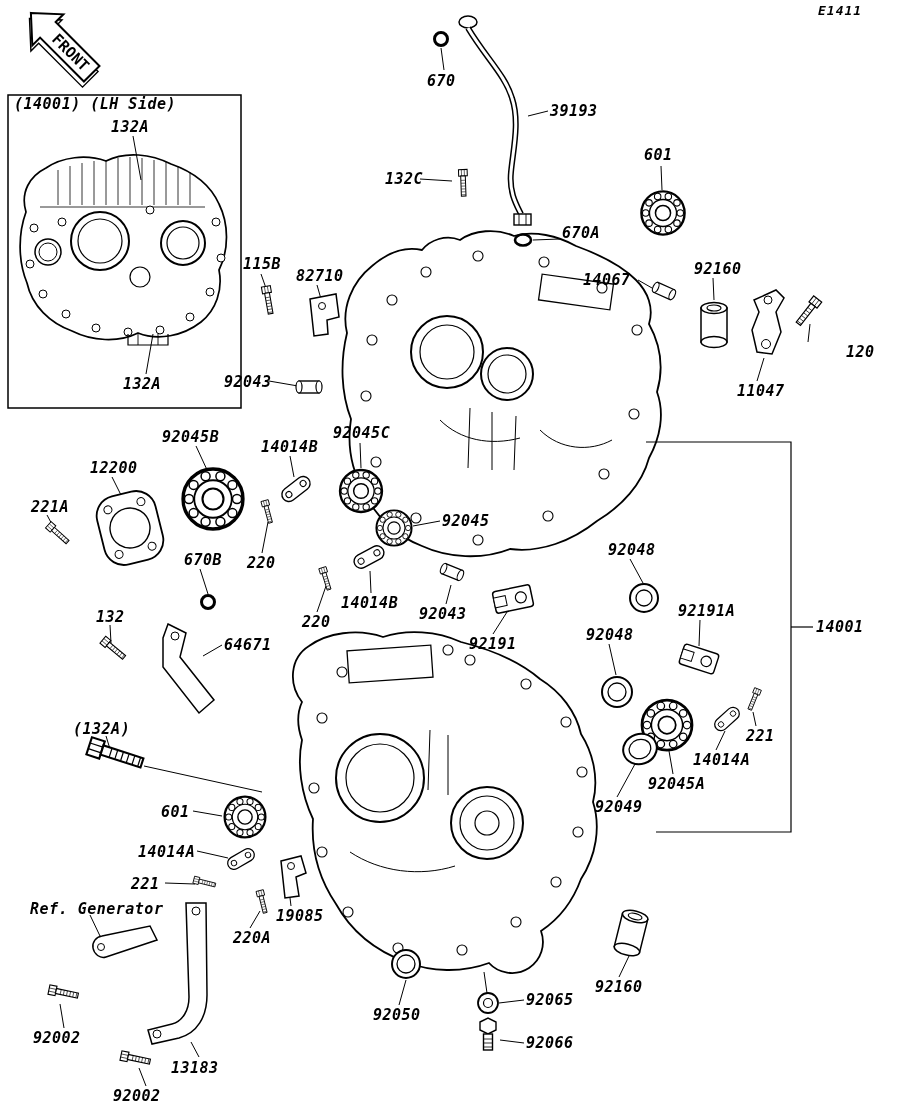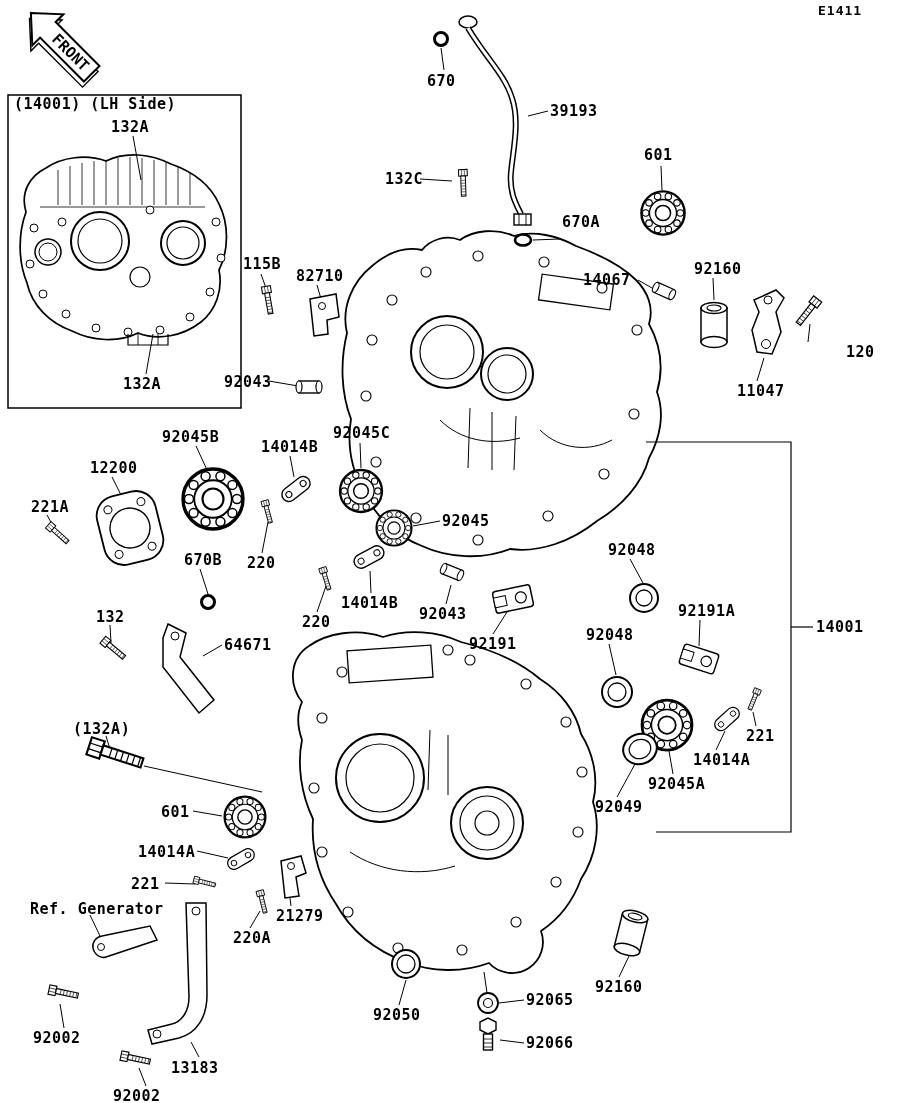--- a/index.html
+++ b/index.html
@@ -4,21 +4,21 @@
 <style>
   html,body { margin:0; padding:0; background:#fff; }
   .stage {
     position:relative; width:914px; height:1103px; background:#fff;
     font-family:"DejaVu Sans Mono","Liberation Mono",monospace;
     overflow:hidden; color:#000;
   }
   .art { position:absolute; left:0; top:0; }
   .lbl {
     position:absolute; font-weight:bold; font-size:15px; line-height:17px;
-    white-space:nowrap; letter-spacing:0.5px; color:#000;
+    white-space:nowrap; letter-spacing:0.5px; color:#000;font-style:italic;
   }
   .lbl-sm { font-size:13px; letter-spacing:1px; }
 </style>
 </head>
 <body>
 
 <div class="stage">
 
 <svg class="art" width="914" height="1103" viewBox="0 0 914 1103">
   <defs>
@@ -438,21 +438,21 @@
 </svg>
 
 <div class="lbl lbl-sm" style="left:818px;top:2px">E1411</div>
 <div class="lbl" style="left:14px;top:96px">(14001) (LH Side)</div>
 <div class="lbl" style="left:111px;top:119px">132A</div>
 <div class="lbl" style="left:123px;top:376px">132A</div>
 <div class="lbl" style="left:427px;top:73px">670</div>
 <div class="lbl" style="left:550px;top:103px">39193</div>
 <div class="lbl" style="left:644px;top:147px">601</div>
 <div class="lbl" style="left:385px;top:171px">132C</div>
-<div class="lbl" style="left:562px;top:214px">670A</div>
+<div class="lbl" style="left:562px;top:225px">670A</div>
 <div class="lbl" style="left:583px;top:272px">14067</div>
 <div class="lbl" style="left:694px;top:261px">92160</div>
 <div class="lbl" style="left:846px;top:344px">120</div>
 <div class="lbl" style="left:737px;top:383px">11047</div>
 <div class="lbl" style="left:243px;top:256px">115B</div>
 <div class="lbl" style="left:296px;top:268px">82710</div>
 <div class="lbl" style="left:224px;top:374px">92043</div>
 <div class="lbl" style="left:162px;top:429px">92045B</div>
 <div class="lbl" style="left:261px;top:439px">14014B</div>
 <div class="lbl" style="left:333px;top:425px">92045C</div>
@@ -473,21 +473,21 @@
 <div class="lbl" style="left:224px;top:637px">64671</div>
 <div class="lbl" style="left:73px;top:721px">(132A)</div>
 <div class="lbl" style="left:746px;top:728px">221</div>
 <div class="lbl" style="left:693px;top:752px">14014A</div>
 <div class="lbl" style="left:648px;top:776px">92045A</div>
 <div class="lbl" style="left:595px;top:799px">92049</div>
 <div class="lbl" style="left:161px;top:804px">601</div>
 <div class="lbl" style="left:138px;top:844px">14014A</div>
 <div class="lbl" style="left:131px;top:876px">221</div>
 <div class="lbl" style="left:30px;top:901px">Ref. Generator</div>
-<div class="lbl" style="left:276px;top:908px">21279</div>
+<div class="lbl" style="left:276px;top:908px">19085</div>
 <div class="lbl" style="left:233px;top:930px">220A</div>
 <div class="lbl" style="left:373px;top:1007px">92050</div>
 <div class="lbl" style="left:526px;top:992px">92065</div>
 <div class="lbl" style="left:595px;top:979px">92160</div>
 <div class="lbl" style="left:526px;top:1035px">92066</div>
 <div class="lbl" style="left:33px;top:1030px">92002</div>
 <div class="lbl" style="left:171px;top:1060px">13183</div>
 <div class="lbl" style="left:113px;top:1088px">92002</div>
 
 </div>

